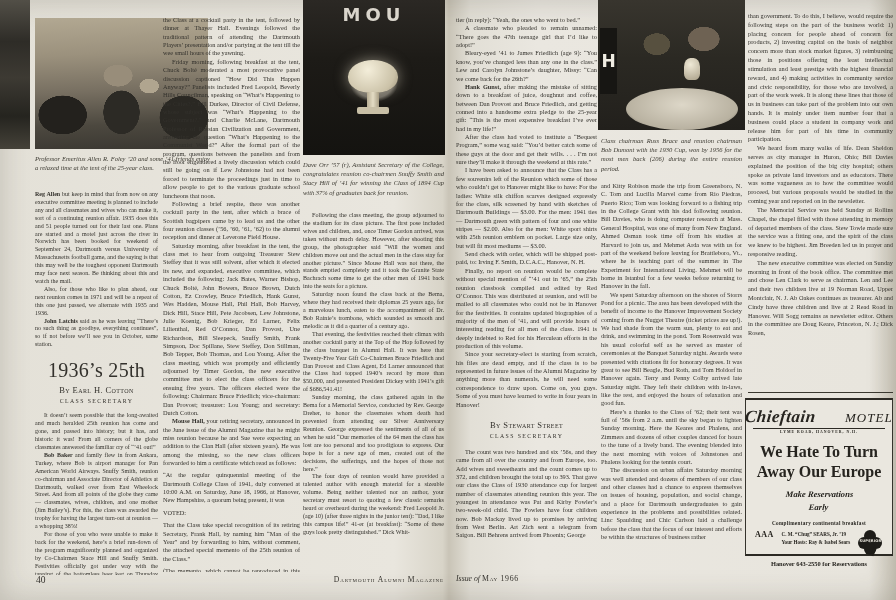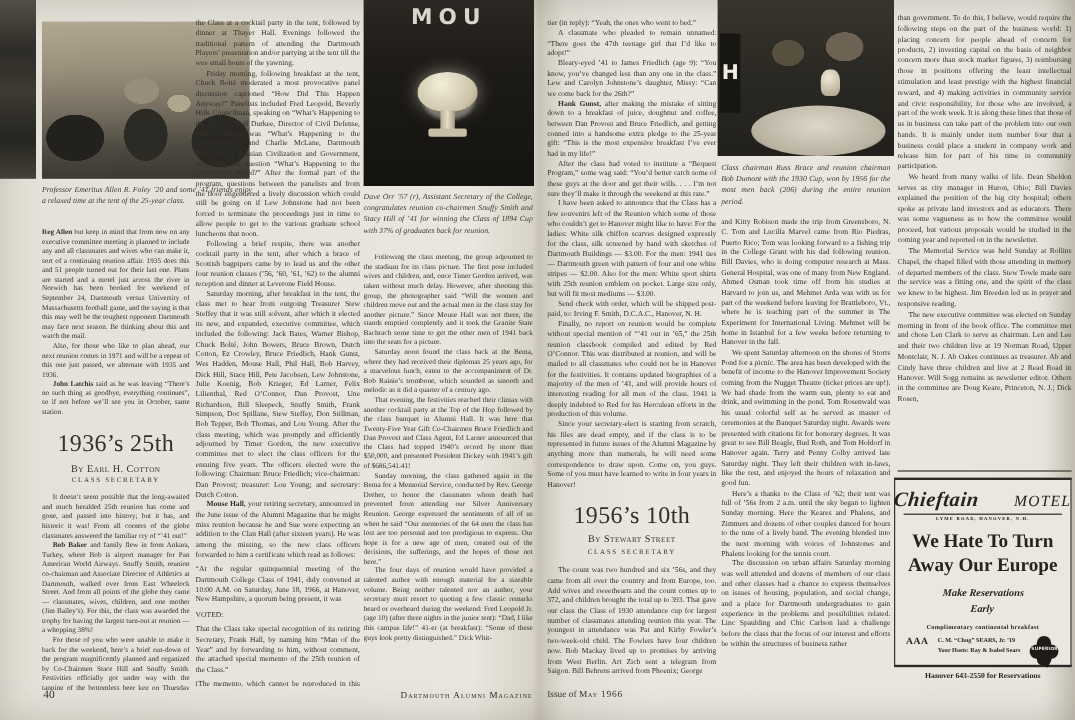--- a/index.html
+++ b/index.html
@@ -15,21 +15,21 @@
   b{font-weight:bold;}
   .caption{position:absolute;font-style:italic;font-size:6.5px;line-height:1.42;text-align:justify;color:#3b3931;overflow:hidden;}
   .article-head{text-align:center;text-indent:0;margin:11px 0 7px;}
   .h-title{font-size:20px;line-height:1.02;letter-spacing:.3px;}
   .h-byline{font-variant:small-caps;font-size:8.5px;letter-spacing:.4px;margin-top:4px;}
   .h-role{font-size:5.8px;letter-spacing:1.4px;margin-top:2px;}
   .photo{position:absolute;overflow:hidden;}
   .pagenum{position:absolute;font-size:9.5px;}
   .footer-mag{position:absolute;font-variant:small-caps;letter-spacing:.9px;font-size:7.6px;text-align:right;}
   .footer-issue{position:absolute;font-size:7.8px;}
-  .footer-issue .it{}
+  .footer-issue .it{font-style:italic;}
   .footer-issue .sc{font-variant:small-caps;letter-spacing:.7px;}
   
   .banner-letters{position:absolute;left:0;right:0;top:4px;text-align:center;
     font-family:"DejaVu Sans",sans-serif;font-weight:bold;font-size:18px;letter-spacing:5px;
     color:rgba(242,238,228,.88);}
   .cup-bowl{position:absolute;left:45px;top:60px;width:50px;height:33px;border-radius:50% 50% 46% 46%;
     background:radial-gradient(circle at 40% 30%,#f4eeda,#cbc2a8 70%,#9a9078);box-shadow:0 0 14px rgba(240,232,210,.5);}
   .cup-stem{position:absolute;left:64px;top:92px;width:12px;height:16px;background:linear-gradient(90deg,#b7ad93,#e4dcc4,#a79d84);}
   .cup-base{position:absolute;left:54px;top:107px;width:32px;height:7px;border-radius:2px;background:#c8bfa6;}
   
@@ -138,21 +138,20 @@
     <p class="ni">tier (in reply): “Yeah, the ones who went to bed.”</p>
     <p>A classmate who pleaded to remain unnamed: “There goes the 47th teenage girl that I’d like to adopt!”</p>
     <p>Bleary-eyed ’41 to James Friedlich (age 9): “You know, you’ve changed less than any one in the class.” Lew and Carolyn Johnstone’s daughter, Missy: “Can we come back for the 26th?”</p>
     <p><b>Hank Gunst,</b><span> after making the mistake of sitting down to a breakfast of juice, doughnut and coffee, between Dan Provost and Bruce Friedlich, and getting conned into a handsome extra pledge to the 25-year gift: “This is the most expensive breakfast I’ve ever had in my life!”</span></p>
     <p>After the class had voted to institute a “Bequest Program,” some wag said: “You’d better catch some of these guys at the door and get their wills. . . . I’m not sure they’ll make it through the weekend at this rate.”</p>
     <p>I have been asked to announce that the Class has a few souvenirs left of the Reunion which some of those who couldn’t get to Hanover might like to have: For the ladies: White silk chiffon scarves designed expressly for the class, silk screened by hand with sketches of Dartmouth Buildings — $3.00. For the men: 1941 ties — Dartmouth green with pattern of four and one white stripes — $2.00. Also for the men: White sport shirts with 25th reunion emblem on pocket. Large size only, but will fit most mediums — $3.00.</p>
     <p>Send check with order, which will be shipped post-paid, to: Irving F. Smith, D.C.A.C., Hanover, N. H.</p>
     <p>Finally, no report on reunion would be complete without special mention of “’41 out in ’65,” the 25th reunion classbook compiled and edited by Red O’Connor. This was distributed at reunion, and will be mailed to all classmates who could not be in Hanover for the festivities. It contains updated biographies of a majority of the men of ’41, and will provide hours of interesting reading for all men of the class. 1941 is deeply indebted to Red for his Herculean efforts in the production of this volume.</p>
     <p>Since your secretary-elect is starting from scratch, his files are dead empty, and if the class is to be represented in future issues of the Alumni Magazine by anything more than numerals, he will need some correspondence to draw upon. Come on, you guys. Some of you must have learned to write in four years in Hanover!</p>
     <div class="article-head">
-      <div class="h-title">1956’s 10th</div>
       <div class="h-byline">By Stewart Street</div>
       <div class="h-role">CLASS SECRETARY</div>
     </div>
     <p>The count was two hundred and six ’56s, and they came from all over the country and from Europe, too. Add wives and sweethearts and the count comes up to 372, and children brought the total up to 393. That gave our class the Class of 1930 attendance cup for largest number of classmates attending reunion this year. The youngest in attendance was Pat and Kirby Fowler’s two-week-old child. The Fowlers have four children now. Bob Mackay lived up to promises by arriving from West Berlin. Art Zich sent a telegram from Saigon. Bill Behrens arrived from Phoenix; George</p>
   </div>
 
   <div class="photo" style="left:598px;top:0;width:147px;height:130px;
               background:
               radial-gradient(ellipse 26px 20px at 72% 30%, #6e6253 0 60%, rgba(0,0,0,0) 61%),
               radial-gradient(ellipse 22px 18px at 40% 34%, #57503f 0 60%, rgba(0,0,0,0) 61%),

